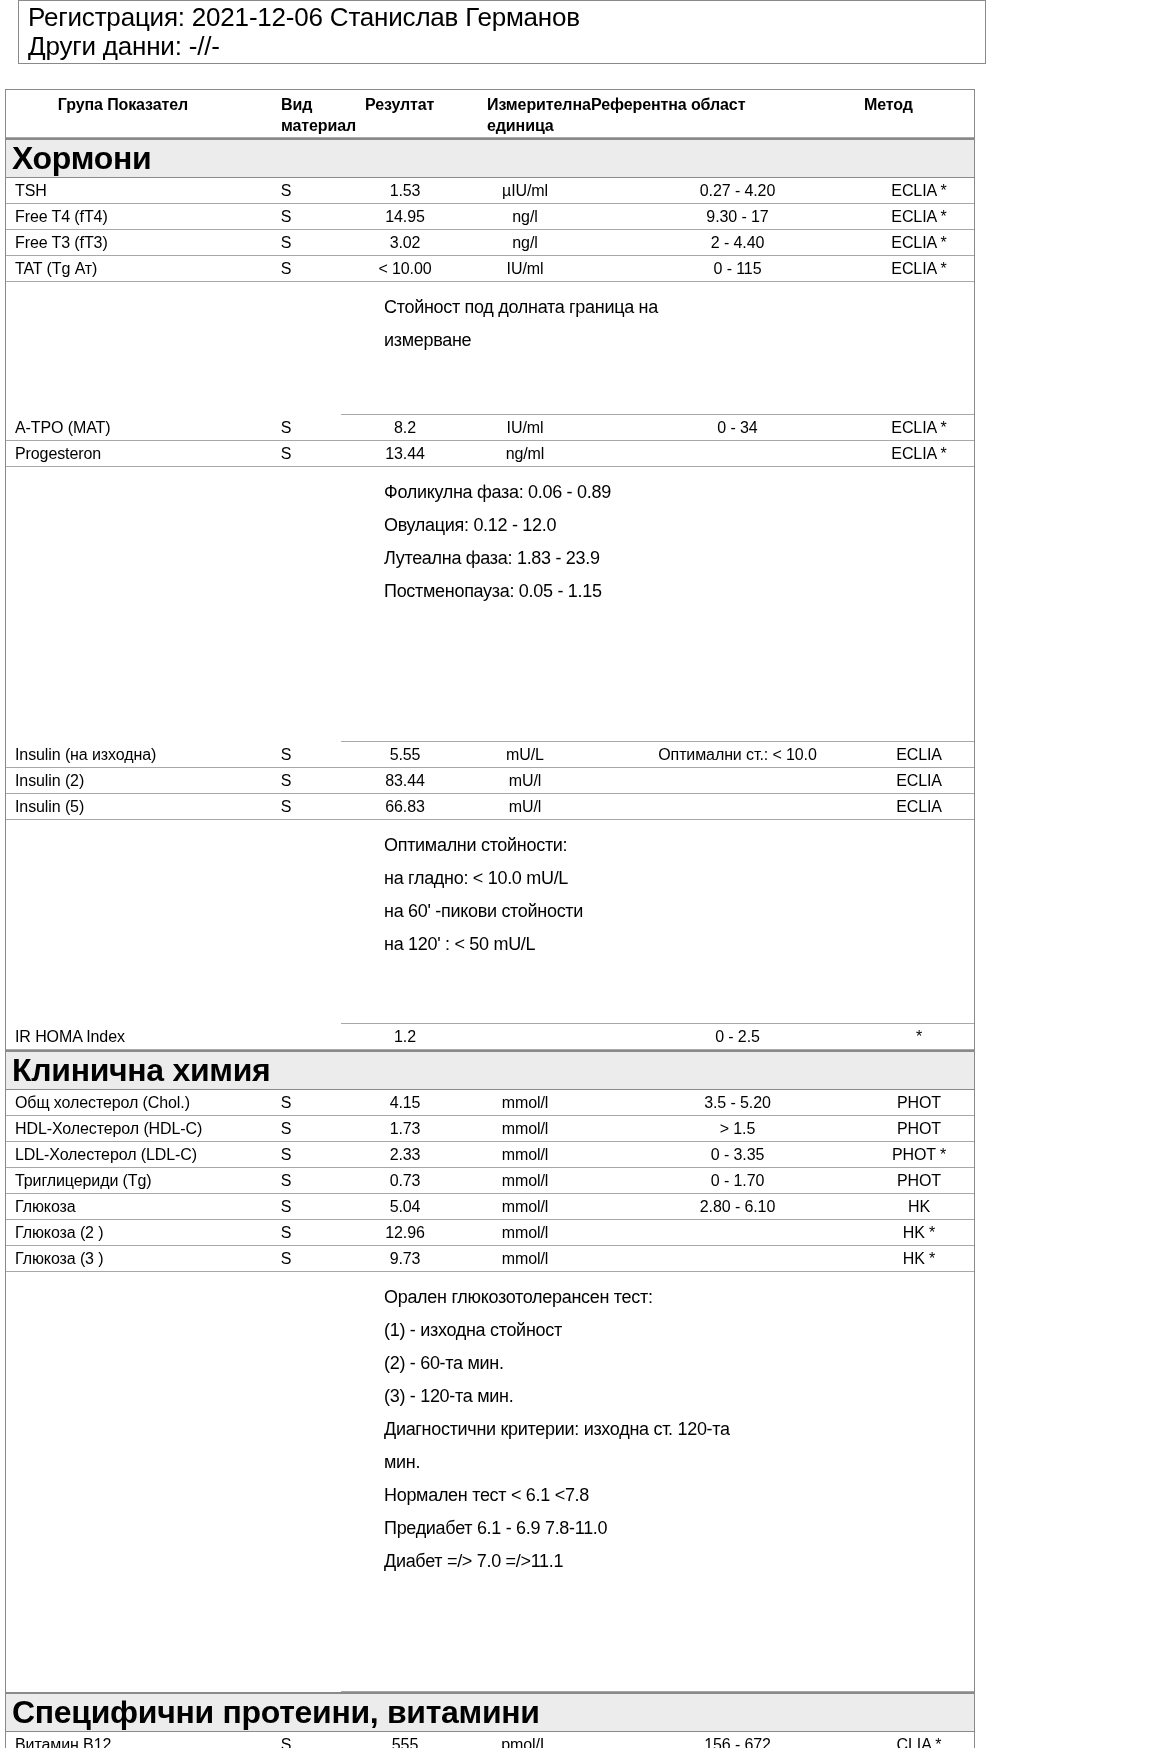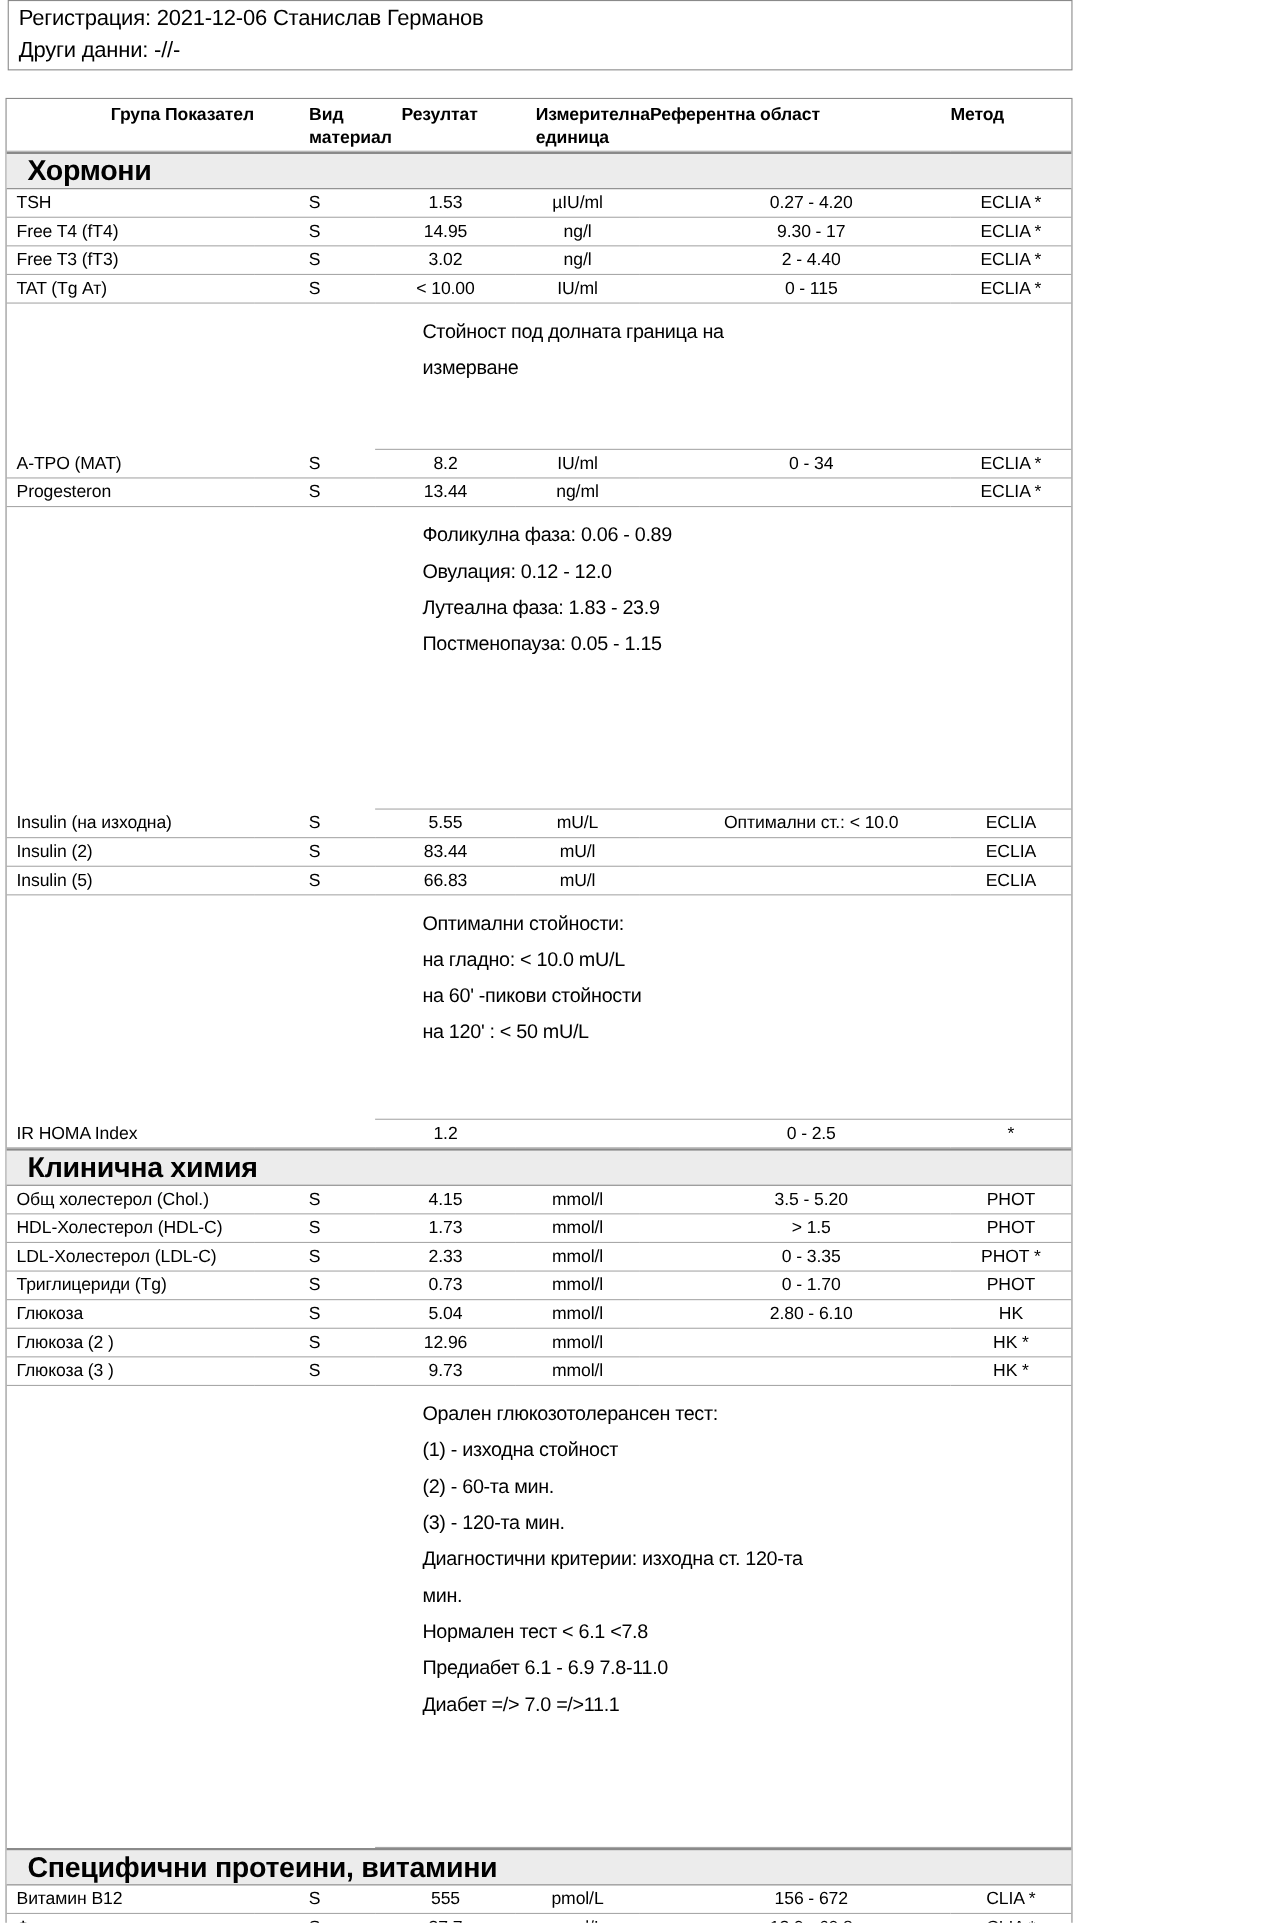--- a/index.html
+++ b/index.html
@@ -5,45 +5,45 @@
   html,body{margin:0;padding:0;background:#ffffff;}
   body{
     width:1170px;height:1748px;overflow:hidden;position:relative;
     font-family:"Liberation Sans","DejaVu Sans",sans-serif;color:#000;
     -webkit-font-smoothing:antialiased;
   }
   .page{position:absolute;top:0;left:0;width:1170px;}
 
   
   .regbox{
-    margin-left:7px;width:948px;border:1px solid #8a8a8a;
-    padding:2px 9px;font-size:20px;line-height:29px;letter-spacing:-0.2px;
+    margin-left:18px;width:948px;border:1px solid #8a8a8a;
+    padding:2px 9px;font-size:26px;line-height:29px;letter-spacing:-0.2px;
   }
 
   
   table.results{
     margin-left:5px;margin-top:25px;width:968px;
     border-collapse:separate;border-spacing:0;table-layout:fixed;
     border:1px solid #8a8a8a;
   }
   td,th{padding:0;font-size:16px;letter-spacing:-0.1px;overflow:visible;}
   thead th{
     font-weight:bold;text-align:left;vertical-align:top;
     height:43px;padding-top:4px;border-bottom:1px solid #a8a8a8;line-height:21px;
   }
-  thead th.c1{text-align:right;padding-left:9px;}
+  thead th.c1{text-align:center;padding-left:9px;}
   thead th span{position:relative;display:inline-block;}
   thead th.c2 span{left:50px;}
   thead th.c3 span{left:24px;}
   thead th.c4 span{left:18px;}
   thead th.c5 span{left:10px;}
 
   tr.section td{
     background:#ececec;border-top:2px solid #8a8a8a;border-bottom:1px solid #8a8a8a;
-    font-weight:bold;font-size:26px;height:28px;padding-left:19px;letter-spacing:-0.3px;
+    font-weight:bold;font-size:32px;height:28px;padding-left:6px;letter-spacing:-0.3px;
     vertical-align:middle;
   }
   tr.data td{height:25px;border-bottom:1px solid #a8a8a8;vertical-align:middle;white-space:nowrap;}
   td.c1{text-align:left;padding-left:9px;}
   td.c2,td.c3,td.c4,td.c6{text-align:center;}
   td.c5{text-align:center;padding-left:30px;}
 
   tr.note td.spacer{border:none;}
   tr.note td.notecell{
     border-bottom:1px solid #a8a8a8;vertical-align:top;

